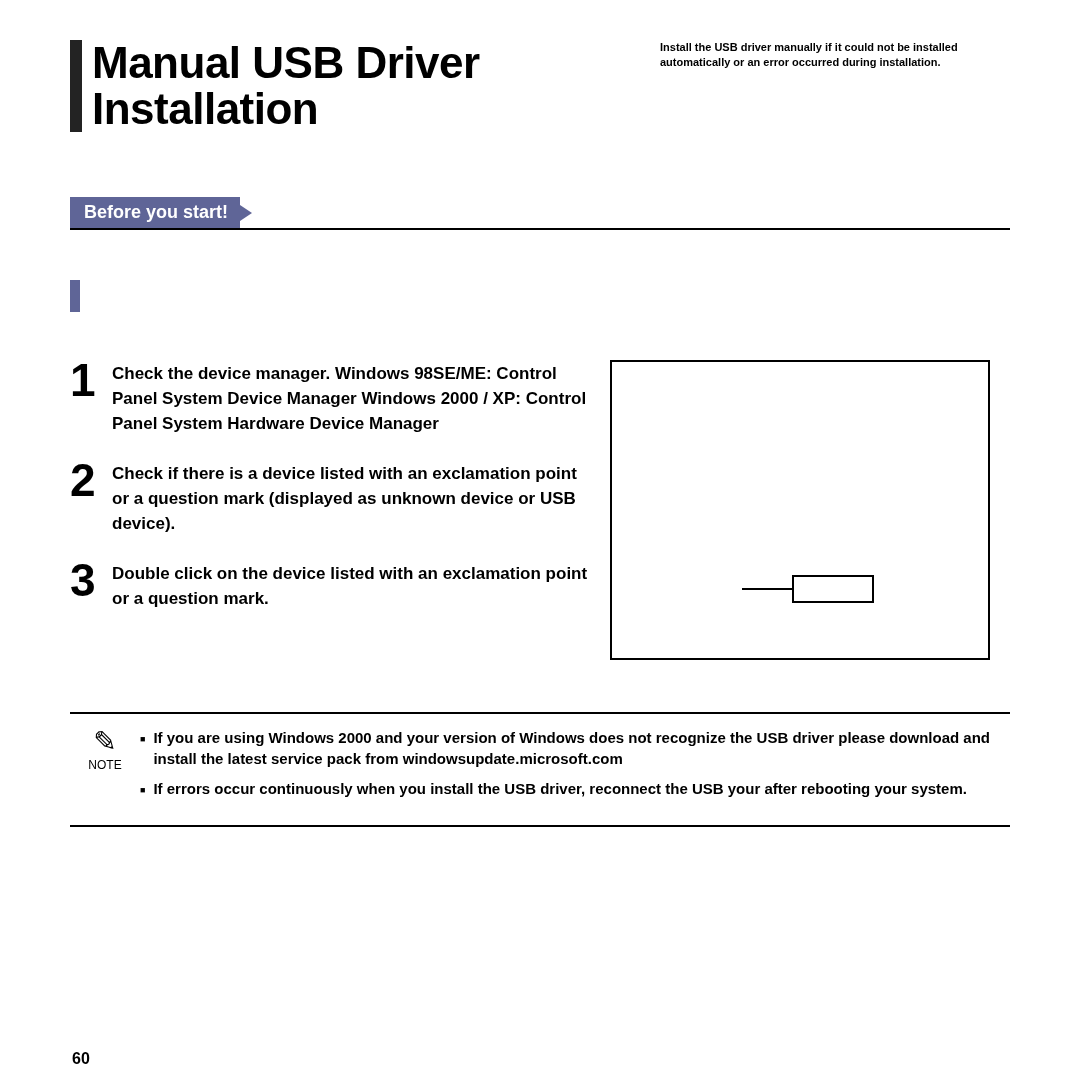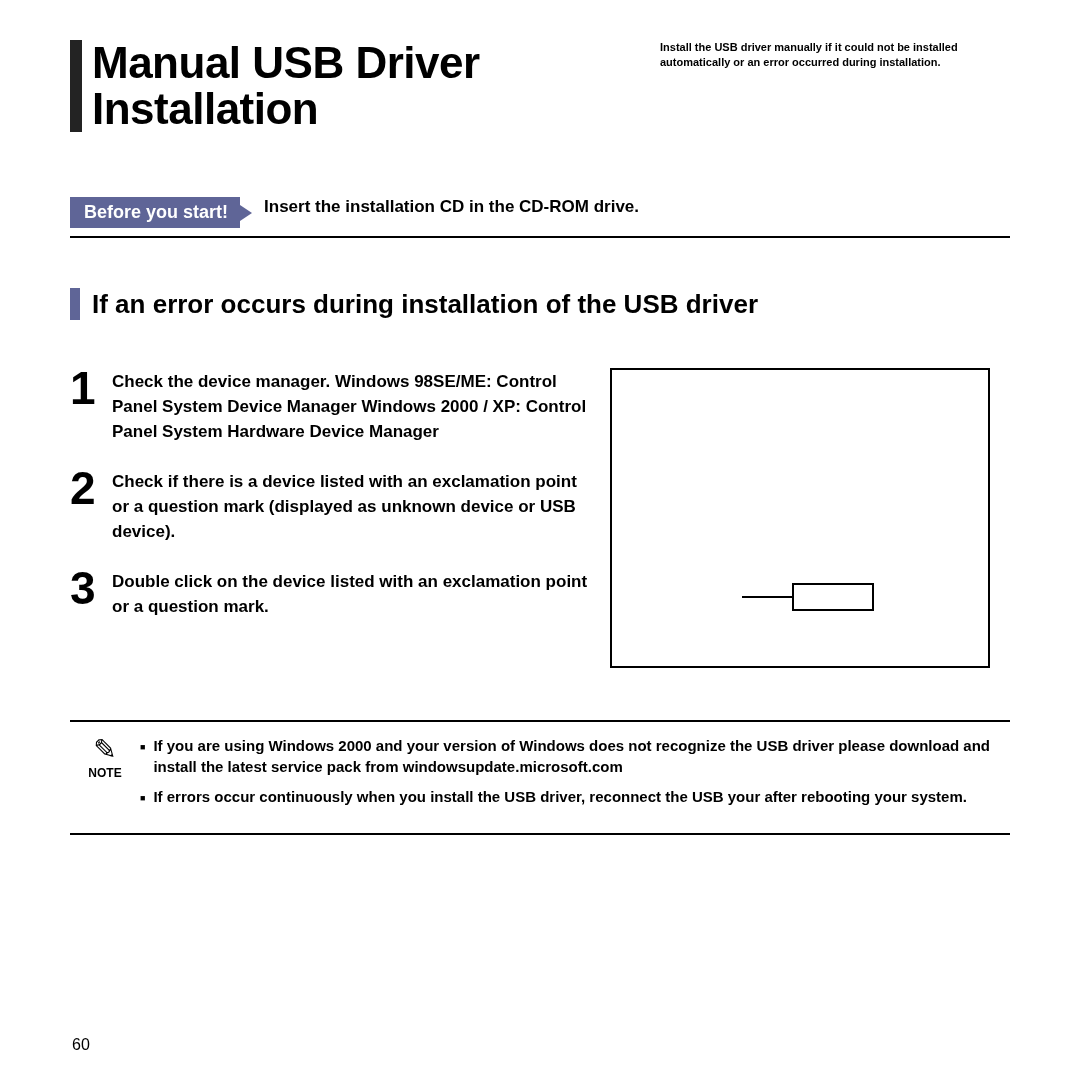--- a/index.html
+++ b/index.html
@@ -32,23 +32,23 @@
   .subtitle {
     font-size: 11px;
     font-weight: bold;
     line-height: 1.35;
     margin-left: 4px;
     padding-bottom: 2px;
     max-width: 350px;
   }
   .before-row {
     display: flex;
-    align-items: flex-start;
+    align-items: center;
     border-bottom: 2px solid #000;
-    padding-bottom: 8px;
+    padding-bottom: 0;
     margin-bottom: 50px;
   }
   .before-badge {
     display: inline-block;
     background: #5f6597;
     color: #fff;
     font-weight: bold;
     font-size: 18px;
     padding: 5px 12px 5px 14px;
     position: relative;
@@ -144,21 +144,21 @@
     width: 70px;
     flex: none;
     text-align: center;
   }
   .note-glyph {
     font-size: 28px;
     line-height: 1;
   }
   .note-label {
     font-size: 12px;
-    font-weight: bold;
+    font-weight: normal;
     margin-top: 2px;
   }
   .note-items {
     font-size: 15px;
     font-weight: bold;
     line-height: 1.35;
   }
   .note-item {
     margin-bottom: 10px;
     display: flex;
@@ -166,42 +166,40 @@
   .note-item::before {
     content: "■";
     font-size: 9px;
     margin-right: 8px;
     margin-top: 5px;
     flex: none;
   }
   .page-number {
     position: absolute;
     left: 72px;
-    bottom: 26px;
+    bottom: 12px;
     font-size: 16px;
-    font-weight: normal;
+    font-weight: bold;
   }
 </style>
 </head>
 <body>
 
 <div class="page">
   <div class="topbar">
     <div class="title">Manual USB Driver Installation</div>
     <div class="subtitle">Install the USB driver manually if it could not be installed automatically or an error occurred during installation.</div>
   </div>
 
   <div class="before-row">
     <span class="before-badge">Before you start!</span>
-    <span class="before-text">Insert the installation CD in the CD-ROM drive.</span>
   </div>
 
   <div class="section-heading">
     <div class="section-bar"></div>
-    <div class="section-text">If an error occurs during installation of the USB driver</div>
   </div>
 
   <div class="content-row">
     <div class="steps">
       <div class="step">
         <div class="step-num">1</div>
         <div class="step-body">Check the device manager. Windows 98SE/ME: Control Panel   System   Device Manager Windows 2000 / XP: Control Panel   System   Hardware   Device Manager</div>
       </div>
       <div class="step">
         <div class="step-num">2</div>

